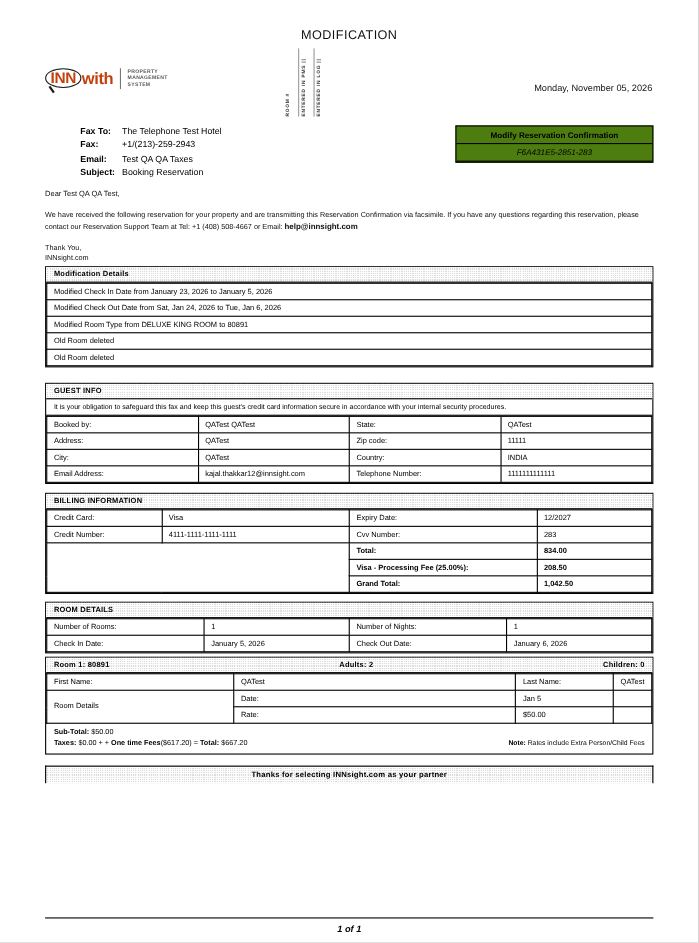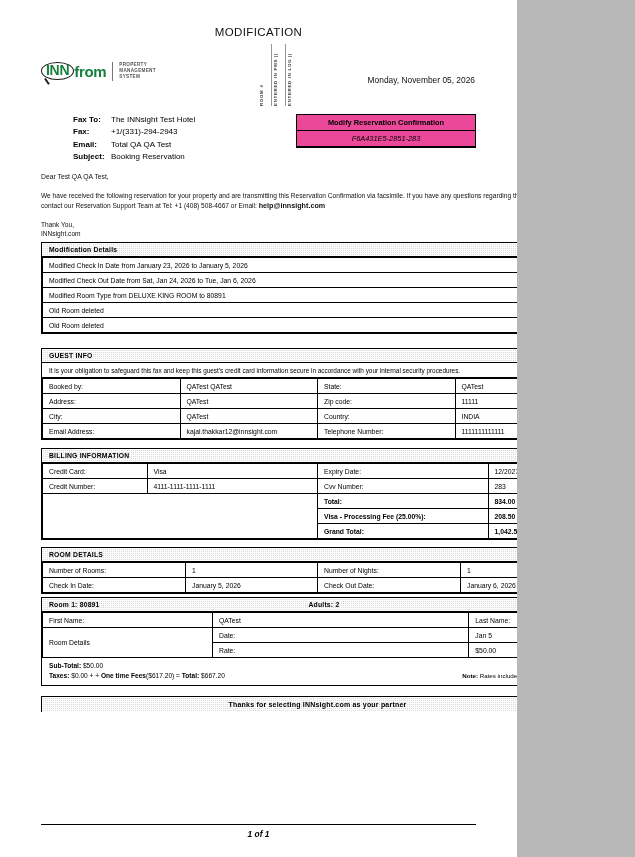--- a/index.html
+++ b/index.html
@@ -3,21 +3,21 @@
 <meta charset="utf-8">
 <style>
   * { box-sizing: border-box; }
   html, body {
     margin: 0; padding: 0;
     background: #b8b8b8;
     font-family: "Liberation Sans", sans-serif;
   }
   .page {
     position: relative;
-    width: 517px;
+    width: 635px;
     height: 857px;
     background: #ffffff;
     overflow: hidden;
     color: #000;
   }
 
   
   .doc-title {
     position: absolute;
     top: 26px; left: 0; right: 0;
@@ -27,21 +27,21 @@
     color: #111;
   }
   .logo-wrap {
     position: absolute;
     left: 41px; top: 62px;
     display: flex; align-items: center;
   }
   .logo-mark {
     display: flex; align-items: center;
     font-size: 15px; font-weight: bold;
-    color: #15803d; letter-spacing: -.3px;
+    color: #c2410c; letter-spacing: -.3px;
   }
   .logo-oval {
     display: inline-block;
     border: 1.6px solid #1b1b1b;
     border-radius: 50%;
     padding: 0px 4px 1px 4px;
     font-size: 14px;
     font-weight: bold;
     line-height: 15px;
     position: relative;
@@ -96,21 +96,21 @@
     color: #111;
   }
 
   
   .conf-box {
     position: absolute;
     right: 41px; top: 114px;
     width: 180px;
     border: 1.4px solid #000;
     text-align: center;
-    background: #ec4899;
+    background: #4d7c0f;
   }
   .conf-box div {
     padding: 3px 2px;
     font-size: 7.4px;
   }
   .conf-box .r1 { font-weight: bold; border-bottom: 1.2px solid #000; }
   .conf-box .r2 { border-bottom: 1.2px solid #000; font-style: italic; }
   .conf-box .r3 { font-weight: bold; }
 
   
@@ -204,40 +204,40 @@
   .subtotal .note {
     position: absolute;
     right: 7px; bottom: 4px;
     font-size: 6.2px;
   }
 
   
   .footer {
     position: absolute;
     left: 41px; right: 41px;
-    bottom: 18px;
+    bottom: 8px;
     border-top: 1.4px solid #000;
     text-align: center;
     padding-top: 4px;
     font-size: 8.4px;
     font-style: italic;
     font-weight: bold;
   }
 </style>
 </head>
 <body>
 
 <div class="page">
 
   <div class="doc-title">MODIFICATION</div>
 
   <div class="logo-wrap">
     <div class="logo-mark">
       <span class="logo-oval">INN</span>
-        <span>from</span>
+        <span>with</span>
     </div>
     <div class="logo-sub">
       <div>PROPERTY</div>
       <div>MANAGEMENT</div>
       <div>SYSTEM</div>
     </div>
   </div>
 
   <div class="stamp">
     <div class="stamp-col plain">ROOM #</div>
@@ -248,29 +248,29 @@
   <div class="header-date">Monday, November 05, 2026</div>
 
   <div class="conf-box">
     <div class="r1">Modify Reservation Confirmation</div>
     <div class="r2">F6A431E5-2851-283</div>
   </div>
 
   <div class="fax-block">
     <div class="fax-row">
       <div class="fax-lbl">Fax To:</div>
-      <div class="fax-val">The INNsight Test Hotel</div>
+      <div class="fax-val">The Telephone Test Hotel</div>
     </div>
     <div class="fax-row">
       <div class="fax-lbl">Fax:</div>
-      <div class="fax-val">+1/(331)-294-2943</div>
+      <div class="fax-val">+1/(213)-259-2943</div>
     </div>
     <div class="fax-row">
       <div class="fax-lbl">Email:</div>
-      <div class="fax-val">Total QA QA Test</div>
+      <div class="fax-val">Test QA QA Taxes</div>
     </div>
     <div class="fax-row">
       <div class="fax-lbl">Subject:</div>
       <div class="fax-val">Booking Reservation</div>
     </div>
   </div>
 
   <div class="letter">
     <p class="greet">Dear Test QA QA Test,</p>
     <p class="para"><span>We have received the following reservation for your property and are transmitting this Reservation Confirmation via facsimile. If you have any questions regarding this reservation, please contact our Reservation Support Team at Tel: +1 (408) 508-4667 or Email: </span><b>help@innsight.com</b></p>

